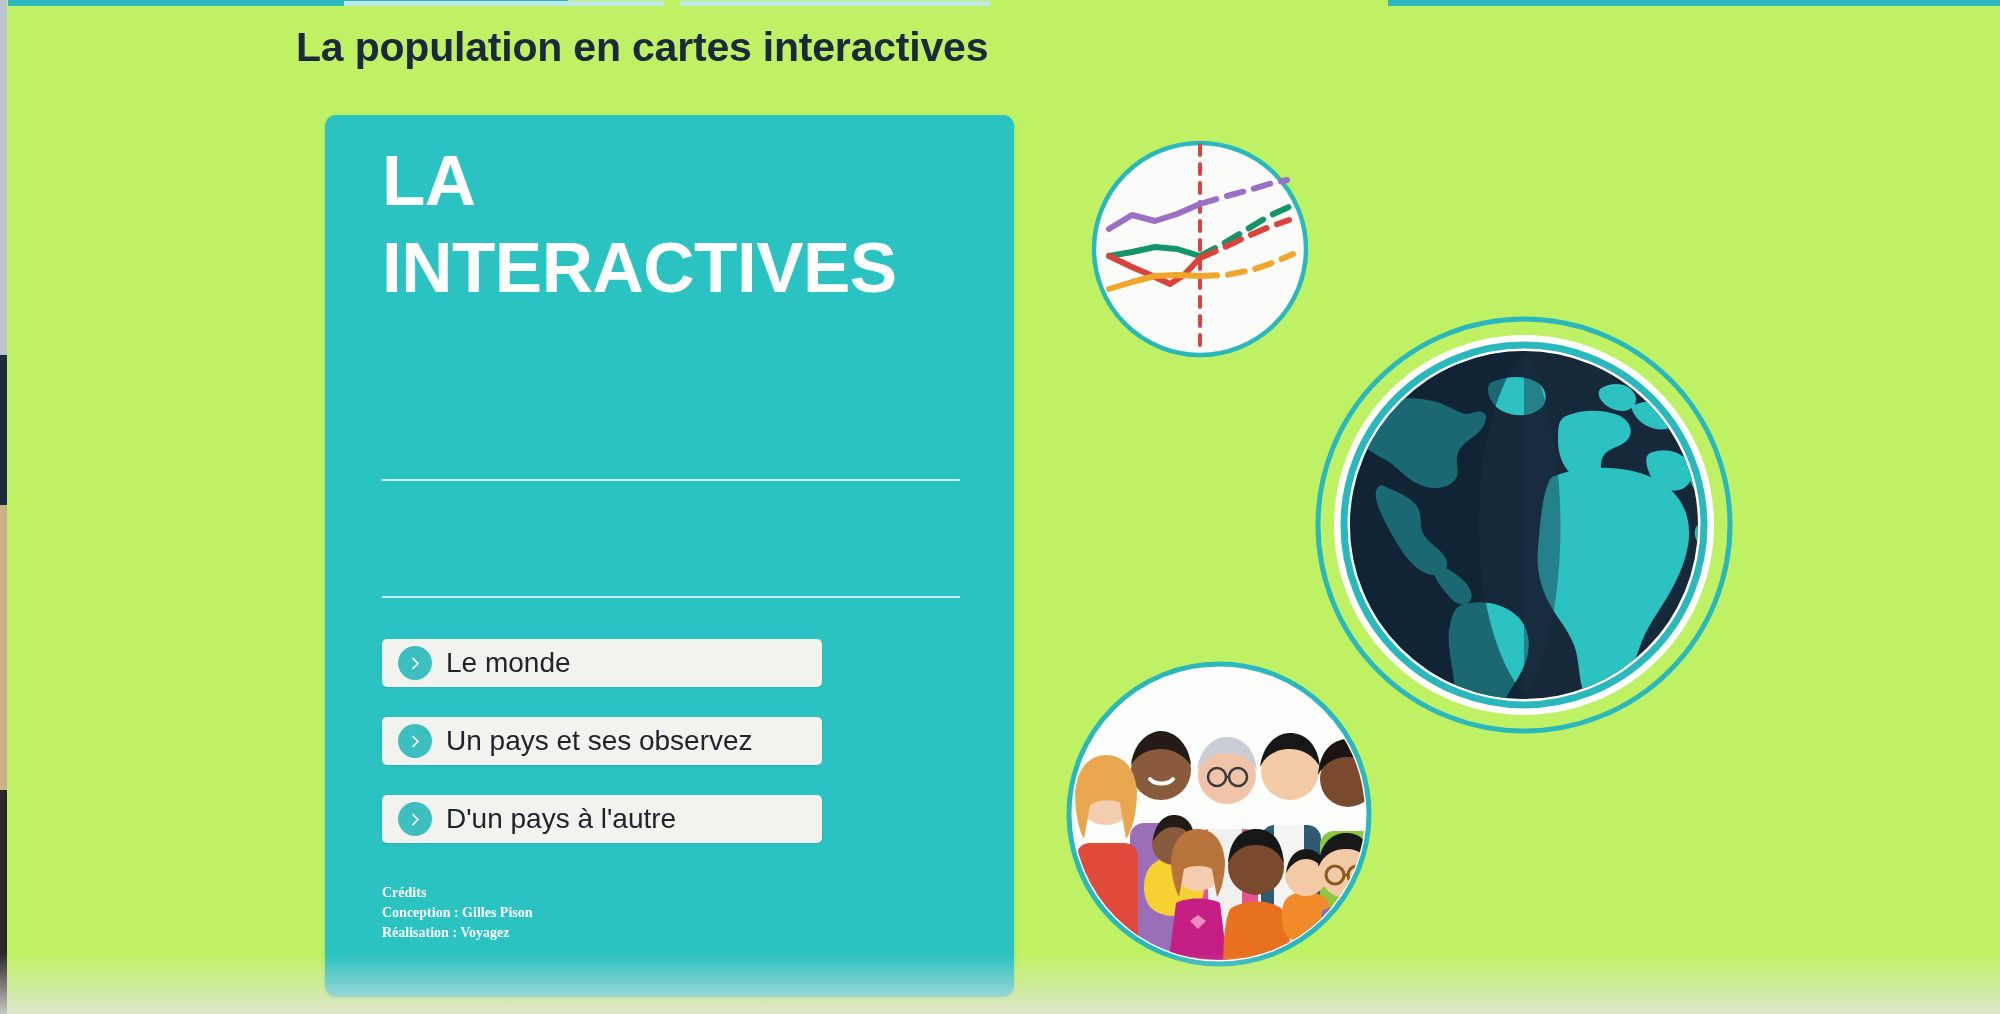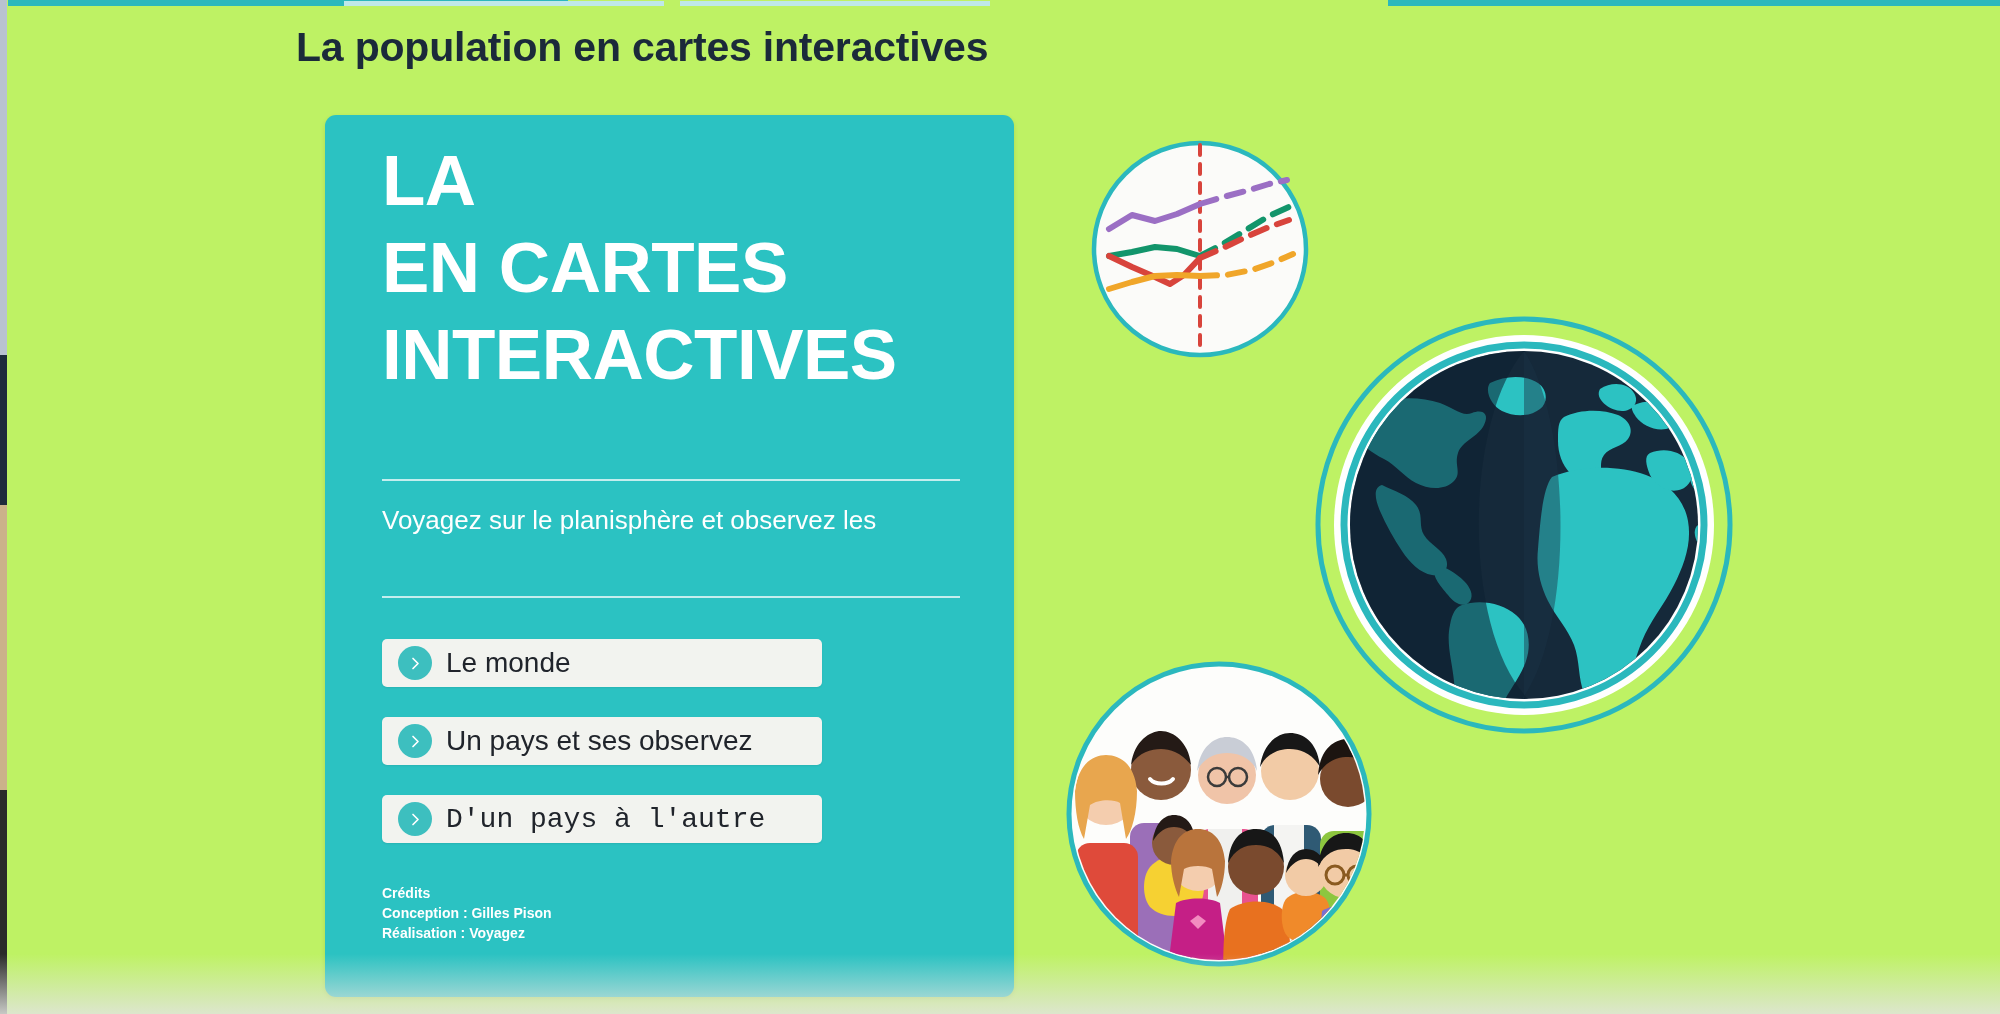--- a/index.html
+++ b/index.html
@@ -106,21 +106,21 @@
     display: flex;
     align-items: center;
     width: 440px;
     height: 48px;
     background: #f2f3ef;
     border-radius: 5px;
     margin-bottom: 30px;
     cursor: pointer;
     box-shadow: 0 1px 2px rgba(0,0,0,0.08);
   }
-  .nav-btn:last-child { margin-bottom: 12px; font-family: Liberation Mono, monospace; }
+  .nav-btn:last-child { margin-bottom: 12px; }
 
   .chev-circle {
     flex: 0 0 auto;
     width: 34px;
     height: 34px;
     margin-left: 16px;
     border-radius: 50%;
     background: #3dbfbf;
     display: flex;
     align-items: center;
@@ -138,21 +138,21 @@
   
   .credits {
     position: absolute;
     left: 57px;
     top: 768px;
     color: #ffffff;
     font-size: 14px;
     line-height: 20px;
     font-weight: 600;
   }
-  .credits .ln { display: block; white-space: nowrap; }
+  .credits .ln { display: block; white-space: nowrap; font-family: Liberation Serif, serif; }
 
   
   .chart-circle {
     position: absolute;
     left: 1087px;
     top: 136px;
     width: 226px;
     height: 226px;
   }
   .globe {
@@ -197,28 +197,26 @@
     <div class="seg light" style="left:672px;  width:310px;"></div>
     <div class="seg" style="left:1380px; width:612px;"></div>
   </div>
 
   <h1 class="page-title">La population en cartes interactives</h1>
 
   <div class="card">
 
     <div class="card-title">
       <span class="ln">LA</span>
-      <span class="ln">EN CARTES</span>
       <span class="ln">INTERACTIVES</span>
     </div>
 
     <div class="rule top"></div>
 
     <div class="card-sub">
-      <span class="ln">Voyagez sur le planisphère et observez les</span>
     </div>
 
     <div class="rule bot"></div>
 
     <div class="nav-list">
 
       <div class="nav-btn">
         <span class="chev-circle">
           <svg width="17" height="17" viewBox="0 0 17 17" aria-hidden="true">
             <path d="M6 3.5 L11 8.5 L6 13.5" fill="none" stroke="#ffffff" stroke-width="1.7" stroke-linecap="round" stroke-linejoin="round"></path>

